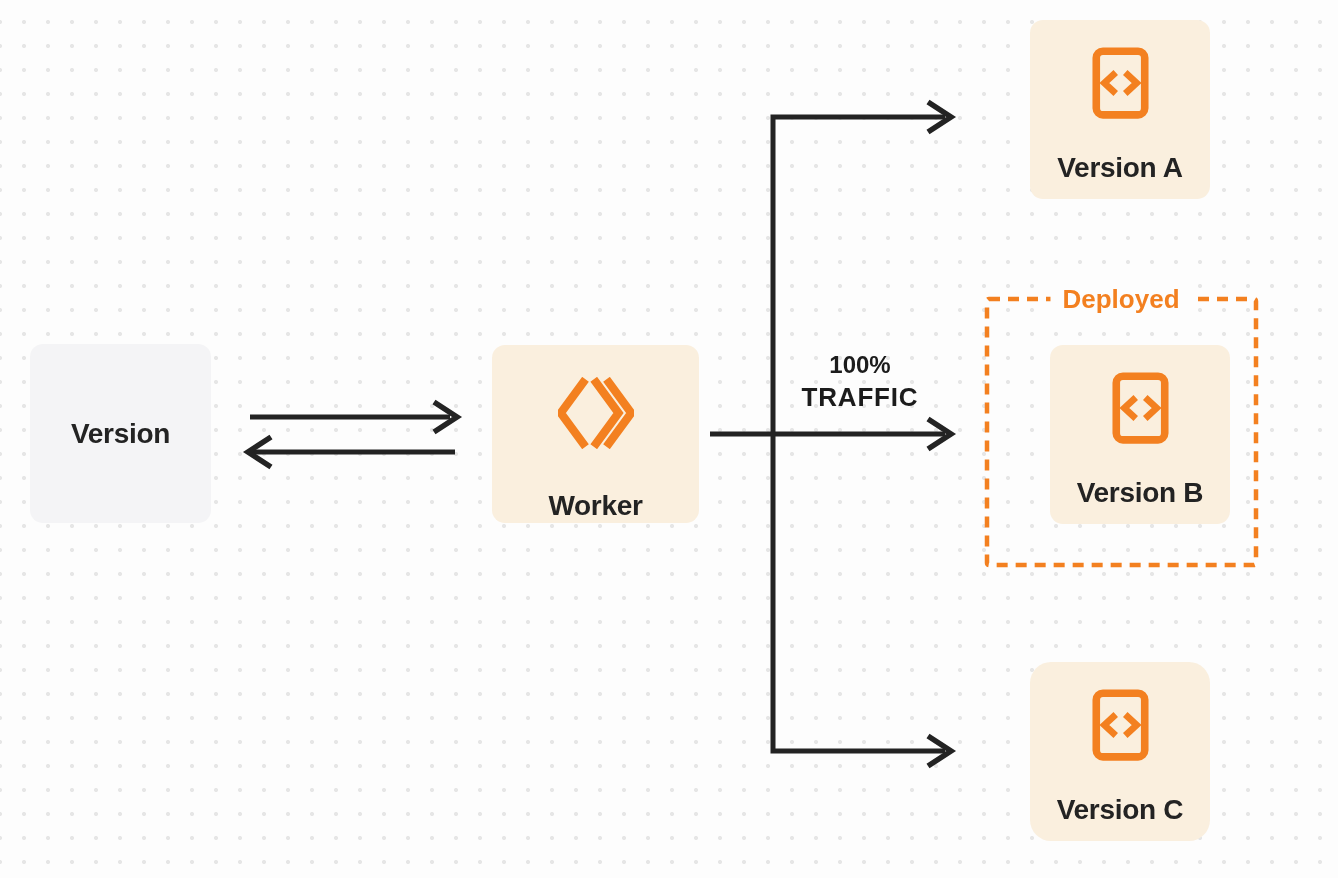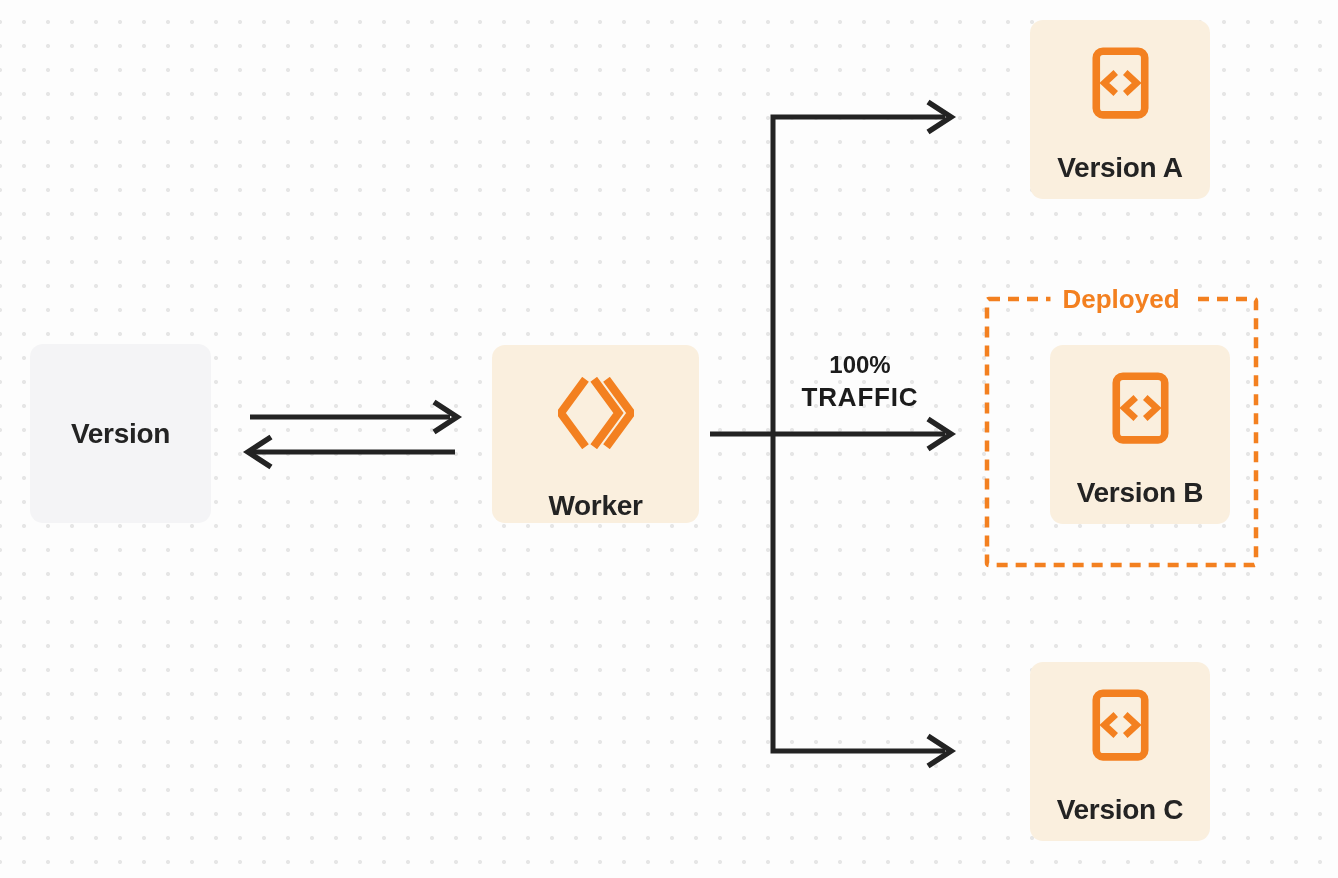--- a/index.html
+++ b/index.html
@@ -54,21 +54,21 @@
     gap:40px;
   }
   .version{
     width:180px;height:179px;
     background:var(--cream);
     justify-content:space-between;
     padding:26px 0 14px;
   }
   .version-a{left:1030px;top:20px;}
   .version-b{left:1030px;top:345px;margin-left:20px;}
-  .version-c{left:1030px;top:662px;}
+  .version-c{left:1030px;top:662px;border-radius:21px;}
   .deployed-label{
     position:absolute;
     left:1121px;top:283px;
     transform:translateX(-50%);
     font-weight:700;font-size:26px;line-height:32px;
     color:var(--accent);
     background:var(--bg);
     padding:0 12px;
     white-space:nowrap;
     z-index:3;

